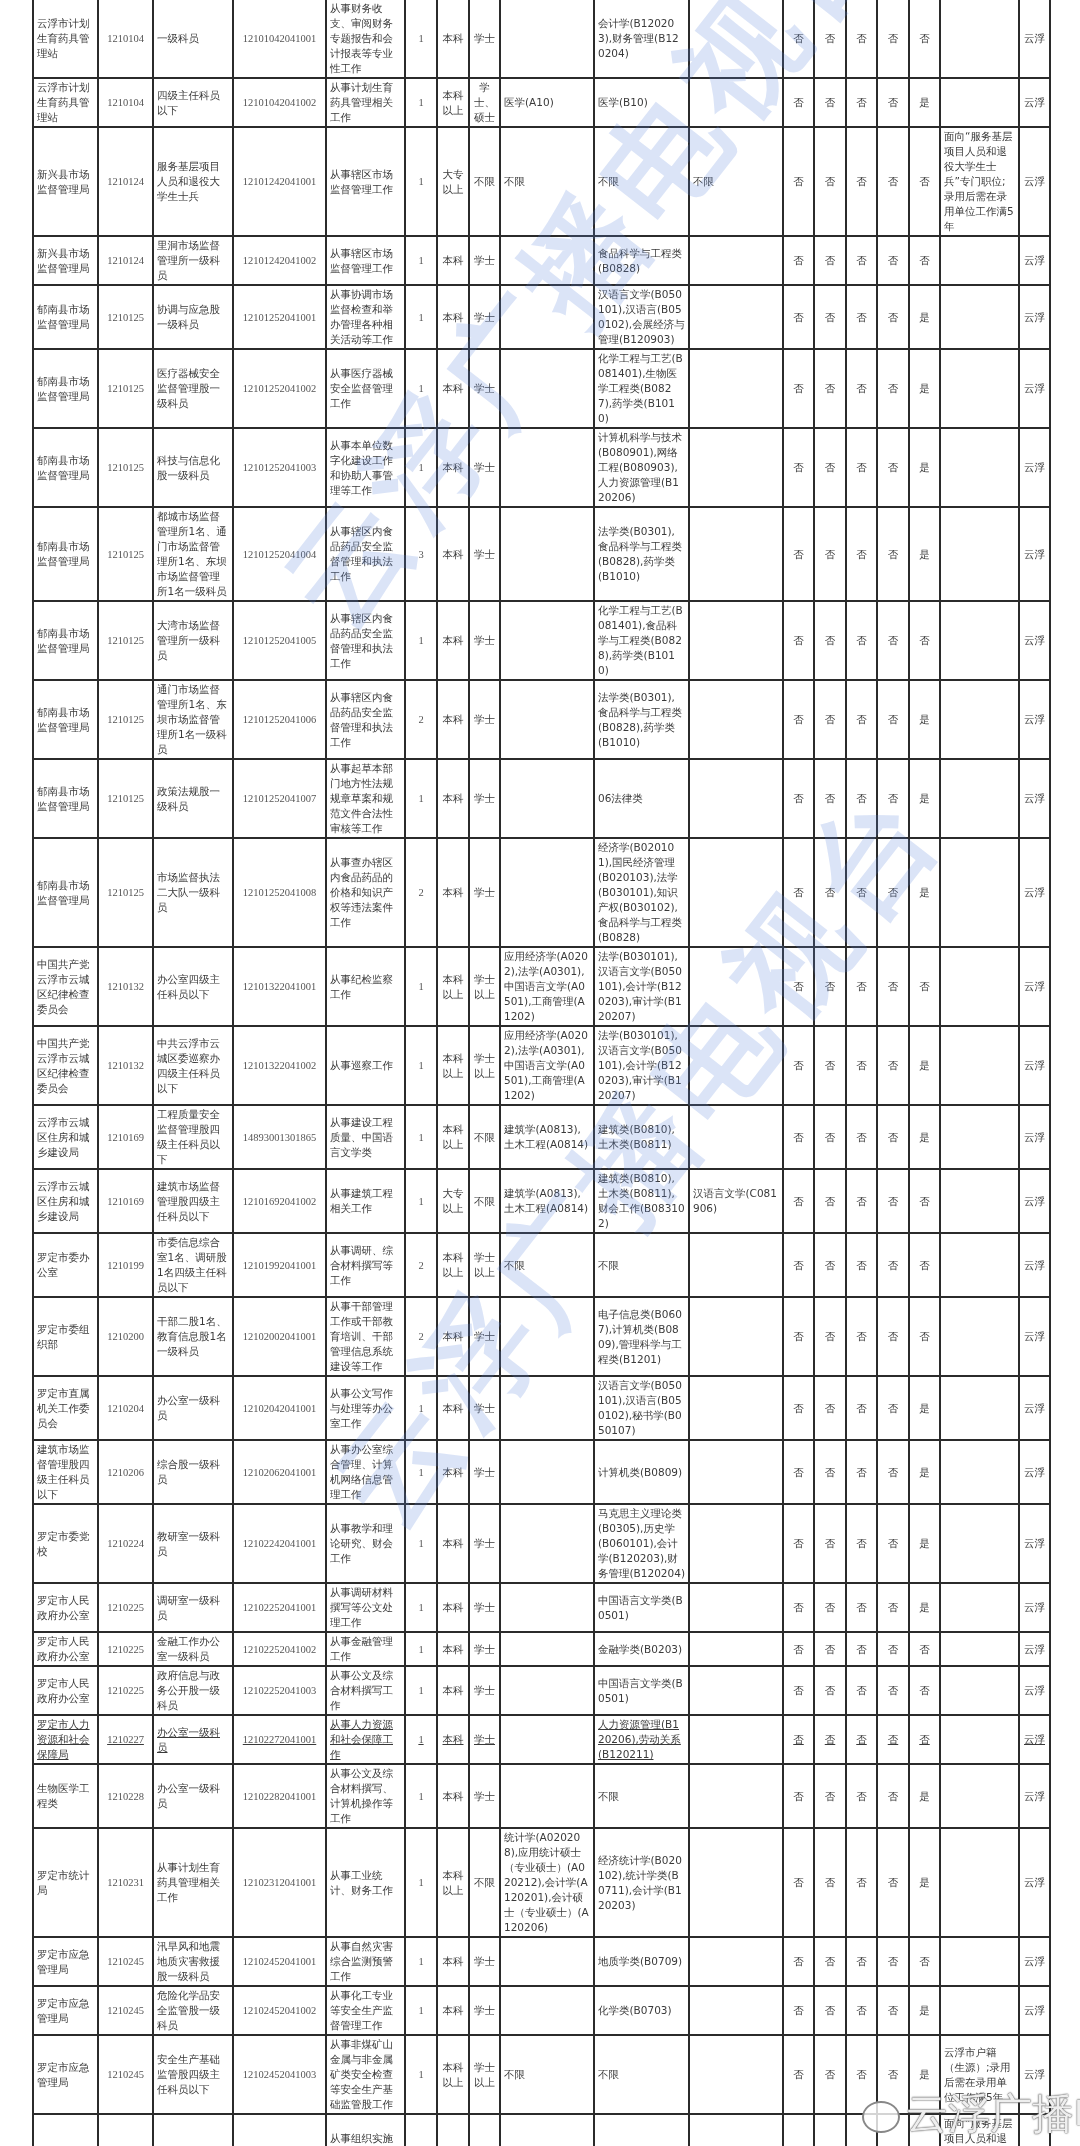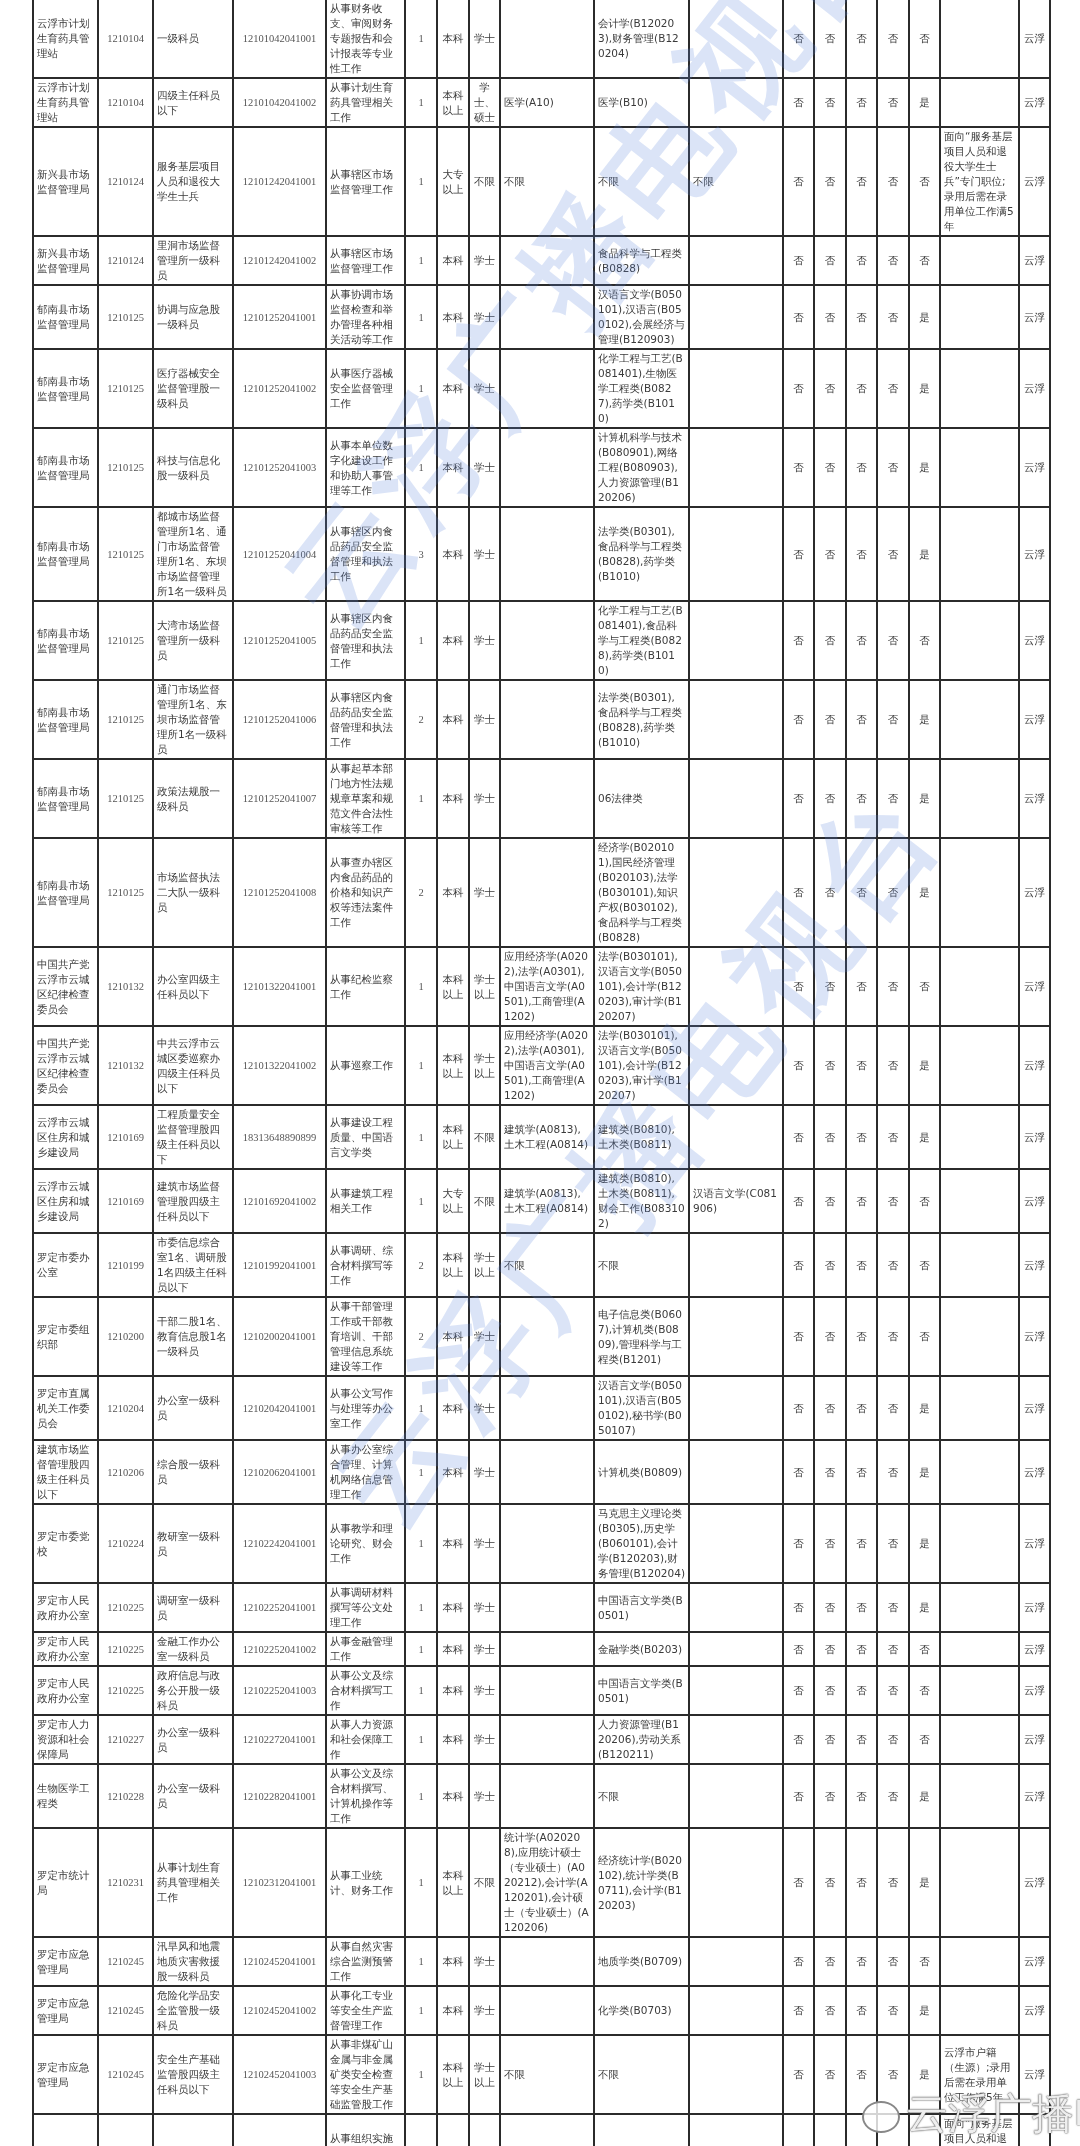--- a/index.html
+++ b/index.html
@@ -314,21 +314,21 @@
         <td class="c">否</td>
         <td class="c">否</td>
         <td class="c">是</td>
         <td class=""></td>
         <td class="c">云浮</td>
       </tr>
       <tr style="height: 47px;">
         <td class="">云浮市云城区住房和城乡建设局</td>
         <td class="c num">1210169</td>
         <td class="">工程质量安全监督管理股四级主任科员以下</td>
-        <td class="c num">18313648890899</td>
+        <td class="c num">14893001301865</td>
         <td class="">从事建设工程质量、中国语言文学类</td>
         <td class="c num">1</td>
         <td class="c">本科以上</td>
         <td class="c">不限</td>
         <td class="">建筑学(A0813),土木工程(A0814)</td>
         <td class="">建筑类(B0810),土木类(B0811)</td>
         <td class=""></td>
         <td class="c">否</td>
         <td class="c">否</td>
         <td class="c">否</td>
@@ -510,21 +510,21 @@
         <td class="">中国语言文学类(B0501)</td>
         <td class=""></td>
         <td class="c">否</td>
         <td class="c">否</td>
         <td class="c">否</td>
         <td class="c">否</td>
         <td class="c">否</td>
         <td class=""></td>
         <td class="c">云浮</td>
       </tr>
-      <tr style="height: 46px;">
+      <tr style="height: 46px; text-decoration: underline;">
         <td class="">罗定市人力资源和社会保障局</td>
         <td class="c num">1210227</td>
         <td class="">办公室一级科员</td>
         <td class="c num">12102272041001</td>
         <td class="">从事人力资源和社会保障工作</td>
         <td class="c num">1</td>
         <td class="c">本科</td>
         <td class="c">学士</td>
         <td class=""></td>
         <td class="">人力资源管理(B120206),劳动关系(B120211)</td>

